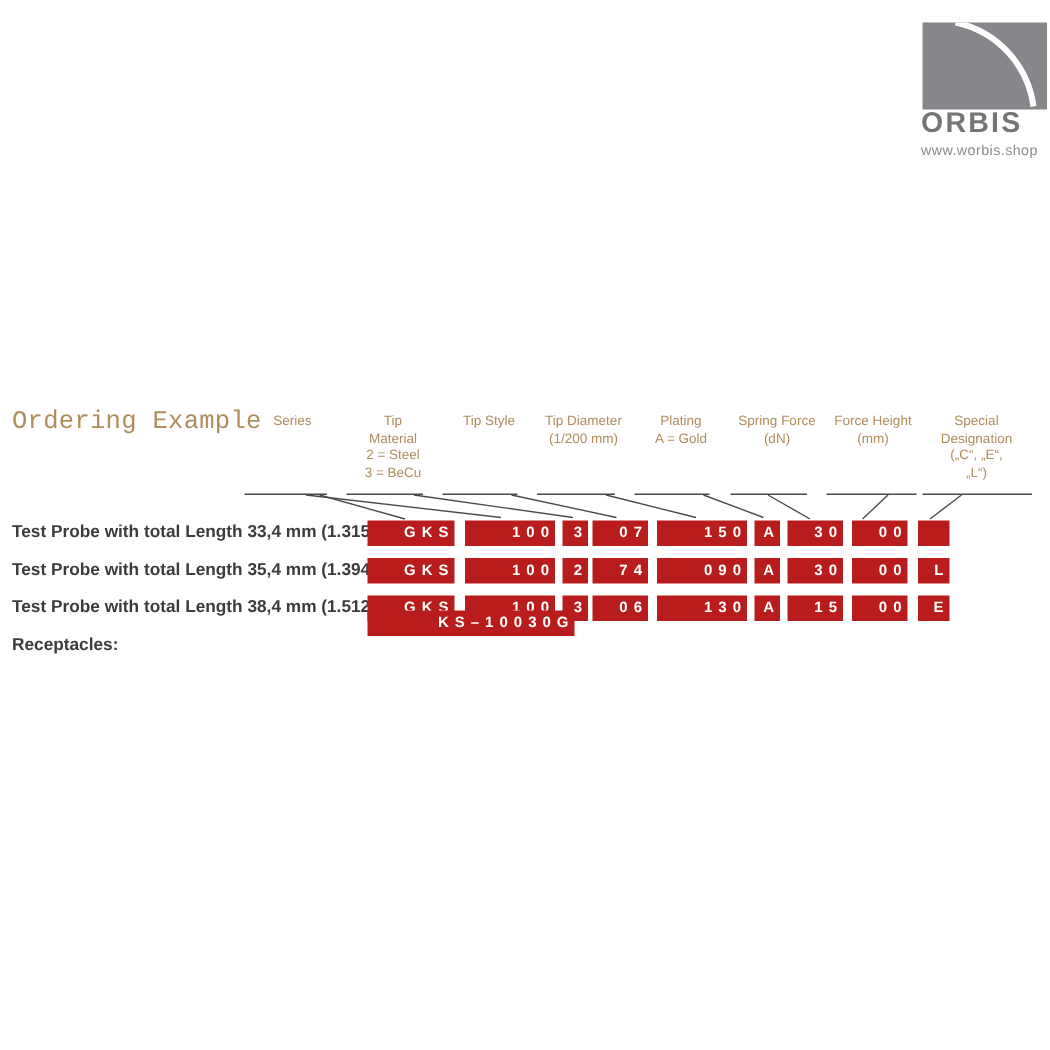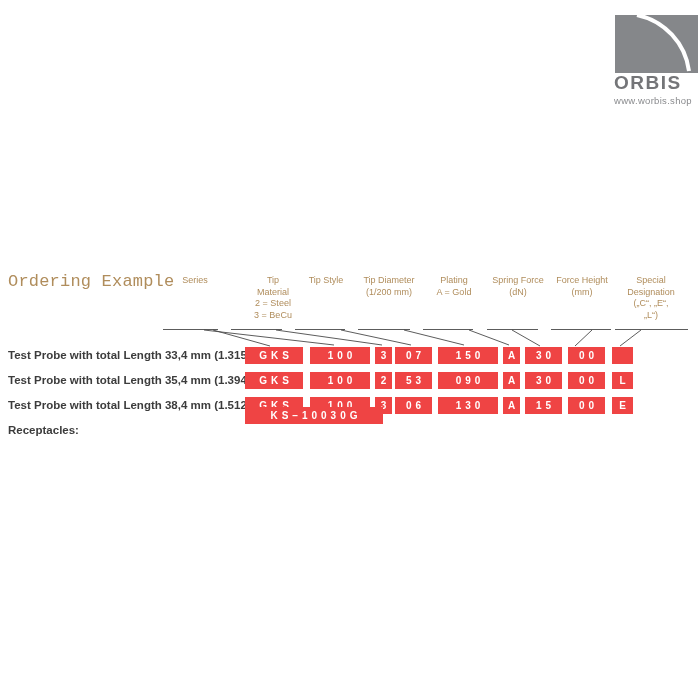--- a/index.html
+++ b/index.html
@@ -12,41 +12,41 @@
   .website{position:absolute;left:614px;top:83px;width:86px;font-size:9.5px;color:#8a8b8e;letter-spacing:0.3px;}
   
   .page-title{position:absolute;left:8px;top:260px;font-size:17px;color:#b08d5c;letter-spacing:0.2px;font-family:Liberation Mono, monospace;}
   
   .col-head{position:absolute;top:263px;font-size:9px;line-height:1.3;color:#b08d5c;
             white-space:pre-line;width:62px;text-align:center;}
   
   .row-label{position:absolute;left:8px;height:17px;line-height:17px;font-size:11.5px;
              font-weight:700;color:#3c3c3c;white-space:nowrap;}
   
-  .cell{position:absolute;height:17px;line-height:17px;background:#ef4444;color:#ffffff;
-        font-size:10px;font-weight:700;letter-spacing:4px;text-align:center;text-indent:4px;}
+  .cell{position:absolute;height:17px;line-height:17px;background:#b91c1c;color:#ffffff;
+        font-size:10px;font-weight:700;letter-spacing:4px;text-align:right;text-indent:4px;}
   svg.lines{position:absolute;left:0;top:0;}
 </style>
 </head>
 <body>
 
 <div id="canvas">
 
   <div class="logo-square">
     <svg width="83" height="58">
       <path d="M 22 0 A 66 66 0 0 1 74 56" fill="none" stroke="#ffffff" stroke-width="4"></path>
     </svg>
   </div>
   <div class="brand">ORBIS</div>
   <div class="website">www.worbis.shop</div>
 
   <div class="page-title">Ordering Example</div>
 
   <div class="col-head" style="left:164px">Series</div>
-  <div class="col-head" style="left:242px">Tip
+  <div class="col-head" style="left:231px">Tip
 Material
 2 = Steel
 3 = BeCu</div>
   <div class="col-head" style="left:295px">Tip Style</div>
   <div class="col-head" style="left:358px">Tip Diameter
 (1/200 mm)</div>
   <div class="col-head" style="left:423px">Plating
 A = Gold</div>
   <div class="col-head" style="left:487px">Spring Force
 (dN)</div>
@@ -89,21 +89,21 @@
   <div class="cell" style="top:335px;left:438px;width:60px">150</div>
   <div class="cell" style="top:335px;left:503px;width:17px">A</div>
   <div class="cell" style="top:335px;left:525px;width:37px">30</div>
   <div class="cell" style="top:335px;left:568px;width:37px">00</div>
   <div class="cell" style="top:335px;left:612px;width:21px"></div>
 
   <div class="row-label" style="top:360px">Test Probe with total Length 35,4 mm (1.394):</div>
   <div class="cell" style="top:360px;left:245px;width:58px">GKS</div>
   <div class="cell" style="top:360px;left:310px;width:60px">100</div>
   <div class="cell" style="top:360px;left:375px;width:17px">2</div>
-  <div class="cell" style="top:360px;left:395px;width:37px">53</div>
+  <div class="cell" style="top:360px;left:395px;width:37px">74</div>
   <div class="cell" style="top:360px;left:438px;width:60px">090</div>
   <div class="cell" style="top:360px;left:503px;width:17px">A</div>
   <div class="cell" style="top:360px;left:525px;width:37px">30</div>
   <div class="cell" style="top:360px;left:568px;width:37px">00</div>
   <div class="cell" style="top:360px;left:612px;width:21px">L</div>
 
   <div class="row-label" style="top:385px">Test Probe with total Length 38,4 mm (1.512):</div>
   <div class="cell" style="top:385px;left:245px;width:58px">GKS</div>
   <div class="cell" style="top:385px;left:310px;width:60px">100</div>
   <div class="cell" style="top:385px;left:375px;width:17px">3</div>

